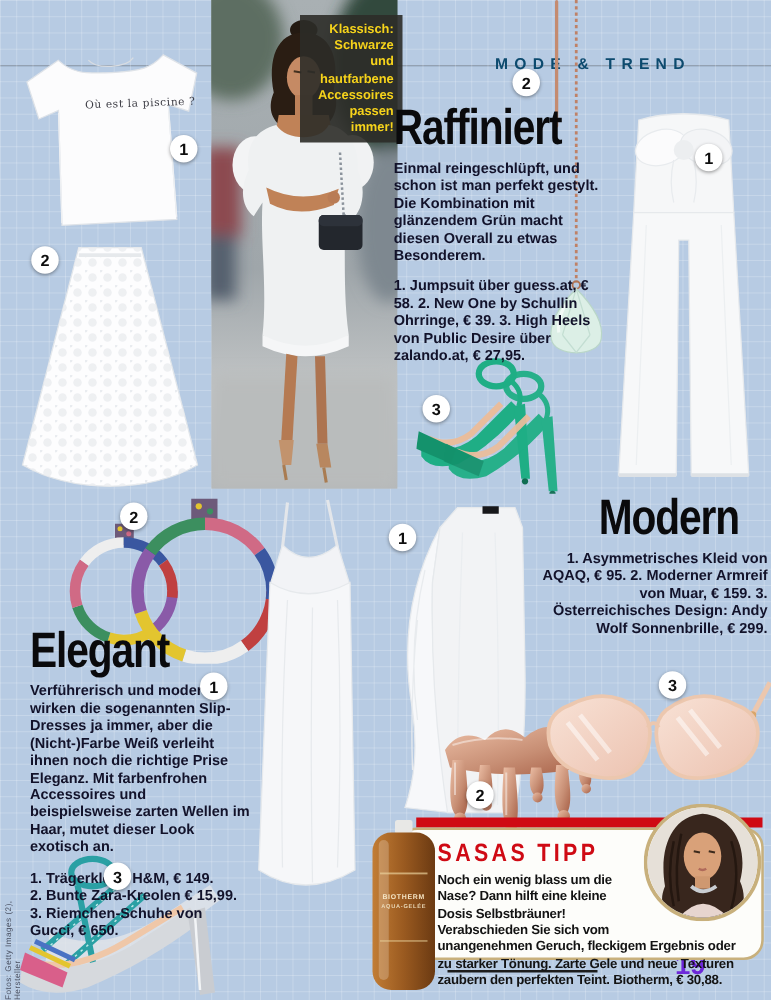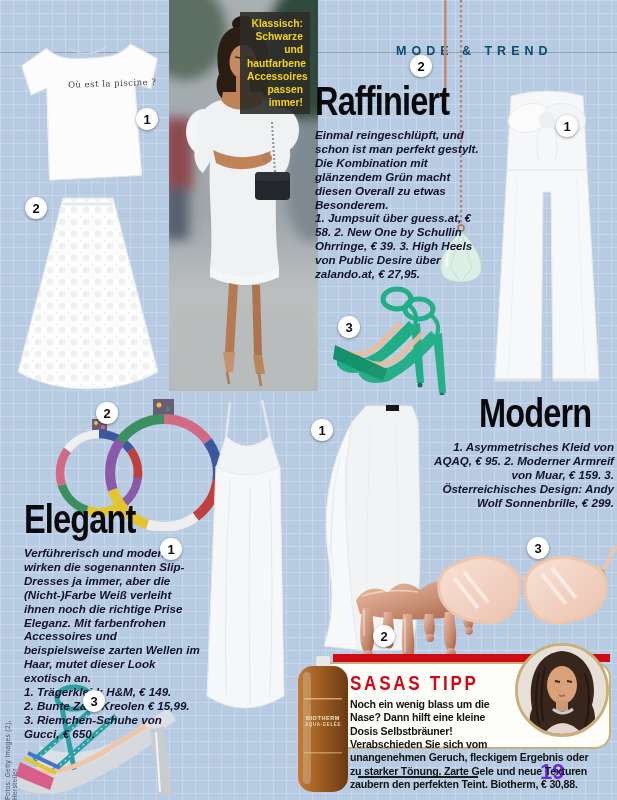--- a/index.html
+++ b/index.html
@@ -13,45 +13,45 @@
     background-image:linear-gradient(rgba(255,255,255,.22) 1px,transparent 1px),
                      linear-gradient(90deg,rgba(255,255,255,.22) 1px,transparent 1px);
     background-size:13px 13px;
   }
   .abs{position:absolute;}
   .rule-top{left:0;right:0;top:52px;height:1px;background:#76879d;z-index:0;}
   .mode-trend{left:396px;top:44px;font-size:12.5px;font-weight:bold;letter-spacing:5px;
     color:#0c4a6e;z-index:2;}
   .photo{left:169px;top:0;width:149px;height:391px;z-index:2;}
   .photo svg{display:block;}
-  .photo-badge{left:240px;top:12px;width:70px;z-index:3;box-sizing:border-box;
+  .photo-badge{left:240px;top:12px;width:82px;z-index:3;box-sizing:border-box;
     background:rgba(44,44,40,.9);color:var(--badge-yellow,#f6d31b);
     font-weight:bold;font-size:10.3px;line-height:1.28;text-align:right;
     padding:5px 7px;white-space:pre-line;}
   .marker{position:absolute;width:22px;height:22px;border-radius:50%;background:#fff;
     color:#0e0e0e;font-weight:bold;font-size:13px;display:flex;align-items:center;
     justify-content:center;box-shadow:0 1px 3px rgba(0,0,0,.4);z-index:6;}
   .headline{font-weight:900;color:#0a0a0c;letter-spacing:-1px;line-height:1;
     transform:scale(.88,1.08);transform-origin:left top;}
-  .copy{font-style:italic;font-weight:bold;color:#12122a;font-size:11.6px;line-height:1.2;}
+  .copy{font-weight:bold;color:#12122a;font-size:11.6px;line-height:1.2;}
   .copy.pre{white-space:pre-line;}
   .block{z-index:4;}
   .blk-raffiniert{left:315px;top:82px;width:168px;}
   .blk-raffiniert .headline{font-size:37px;}
   .blk-elegant{left:24px;top:500px;width:176px;}
   .blk-elegant .headline{font-size:37px;}
   .blk-modern{left:424px;top:394px;width:190px;text-align:right;}
   .blk-modern .headline{font-size:37px;}
   .block .copy{margin-top:9px;}
-  .block .copy + .copy{margin-top:0;}
+  .block .copy + .copy{margin-top:11px;}
   .fig{z-index:2;}
   .tshirt-print{left:68px;top:78px;width:100px;z-index:3;font-family:"DejaVu Serif",serif;
     font-size:8.5px;color:#3c3c44;transform:rotate(-2deg);letter-spacing:.5px;}
   .tipp-bar{left:333px;top:654px;width:277px;height:8px;background:var(--accent-red,#cf0a14);z-index:3;}
-  .tipp-box{left:318px;top:662px;width:293px;height:87px;background:#fdfdfa;
+  .tipp-box{left:318px;top:662px;width:293px;height:106px;background:#fdfdfa;
     border:2px solid var(--gold-border,#c8b07c);border-radius:16px;z-index:4;box-sizing:border-box;
     padding:8px 10px 6px 30px;}
   .tipp-title{color:var(--accent-red,#cf0a14);font-weight:900;font-size:19px;
     letter-spacing:3px;transform:scale(.9,1.05);transform-origin:left top;}
   .tipp-body{margin-top:4px;font-weight:bold;font-size:10.6px;line-height:1.26;
     color:#131313;letter-spacing:-.2px;}
   .tipp-spacer{float:right;width:88px;height:46px;}
   .bottle{left:292px;top:656px;width:62px;height:138px;z-index:5;}
   .bottle-label{left:296px;top:714px;width:54px;z-index:6;text-align:center;color:#f4e4c4;
     font-weight:bold;font-size:5.5px;letter-spacing:.6px;line-height:1.5;}

